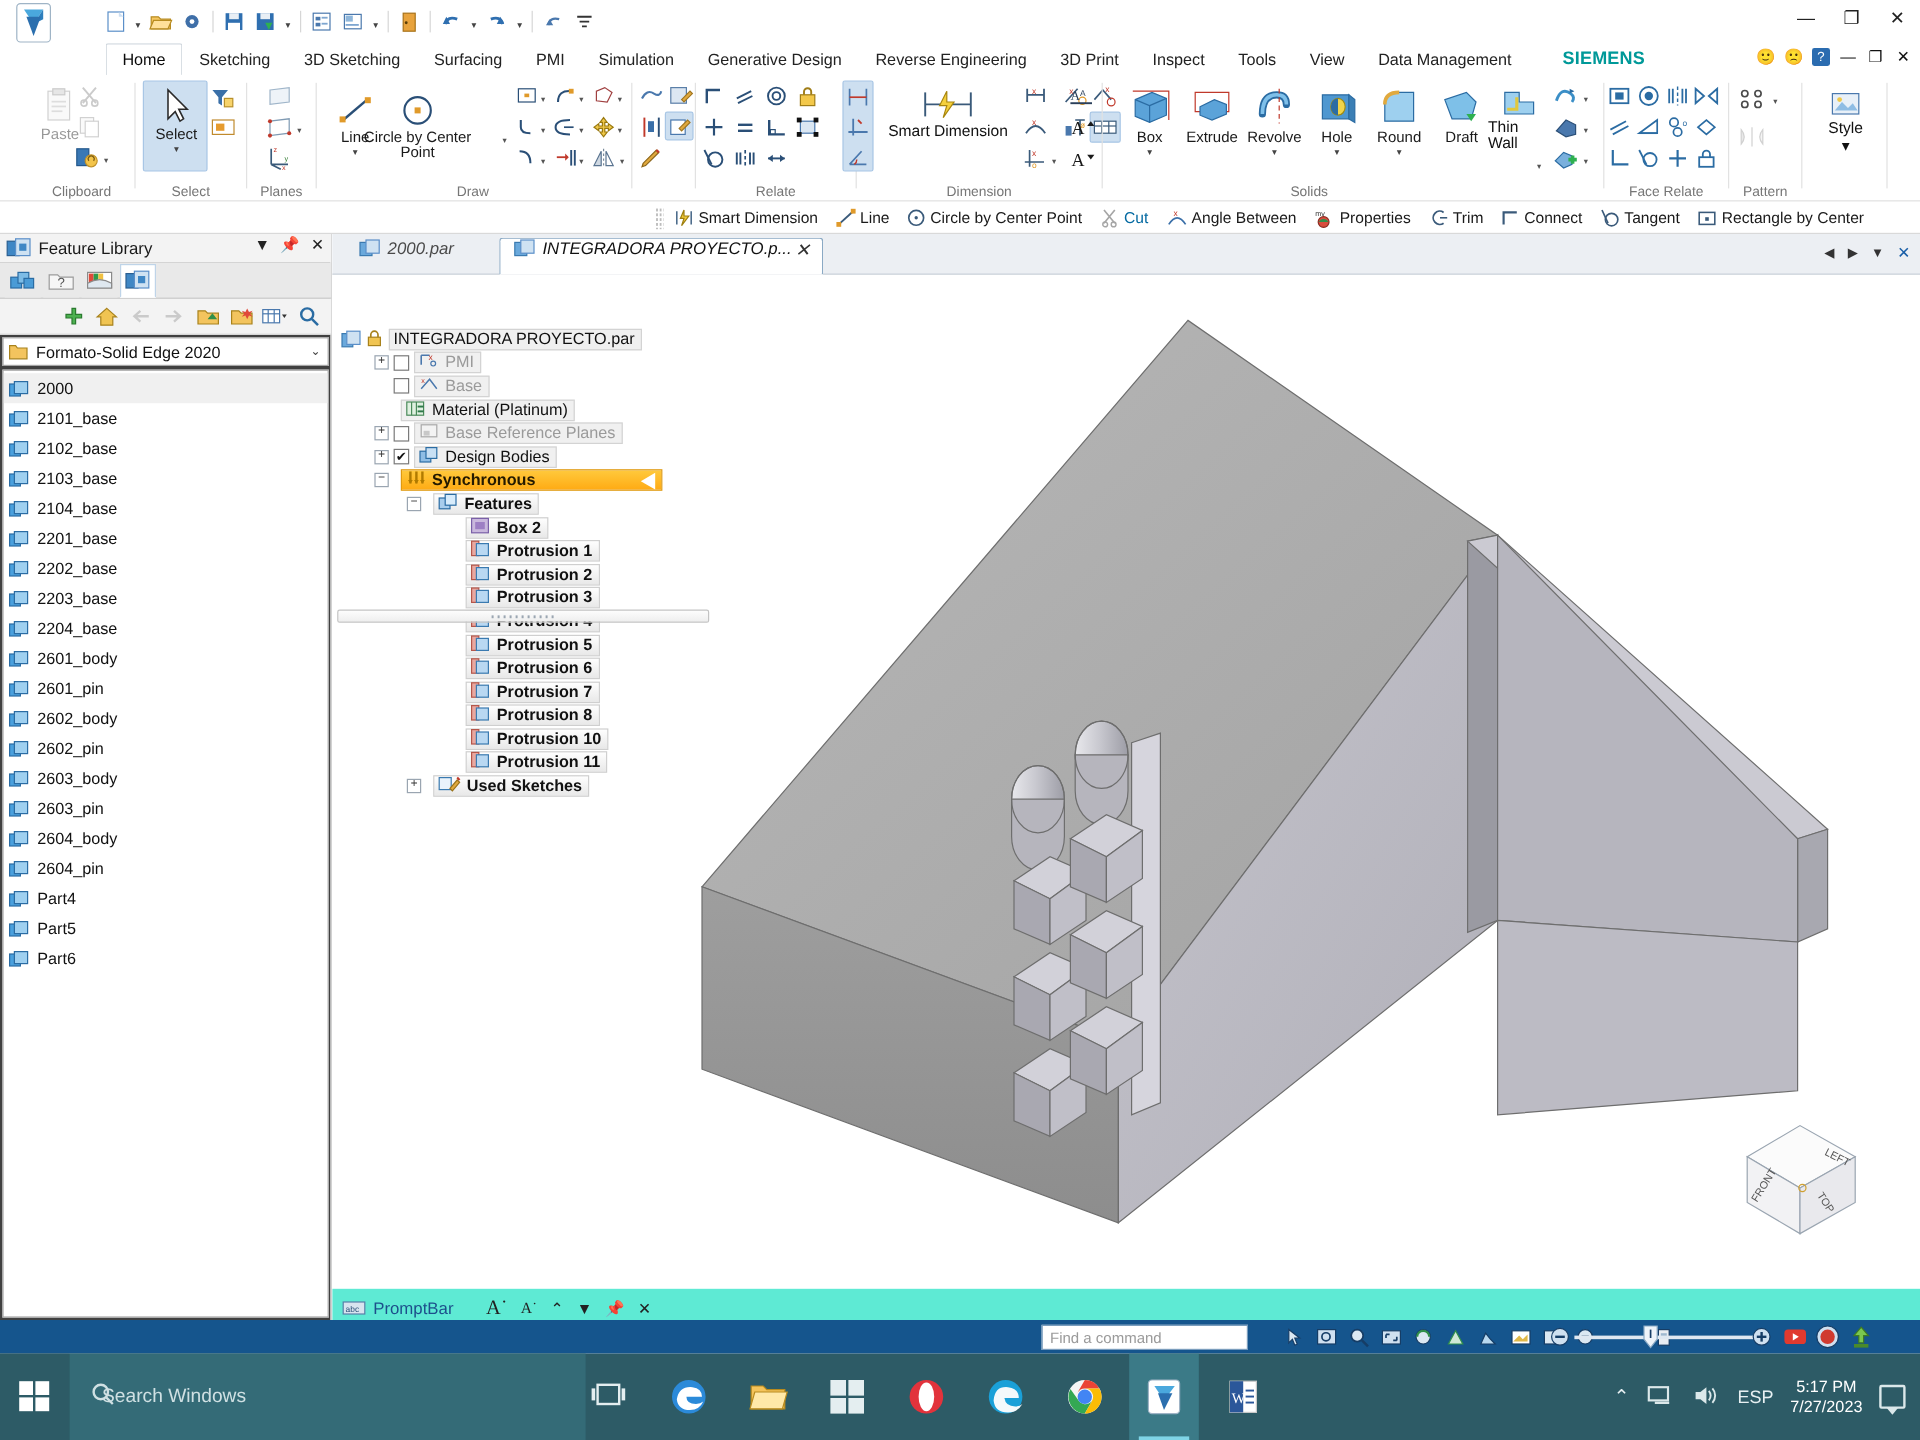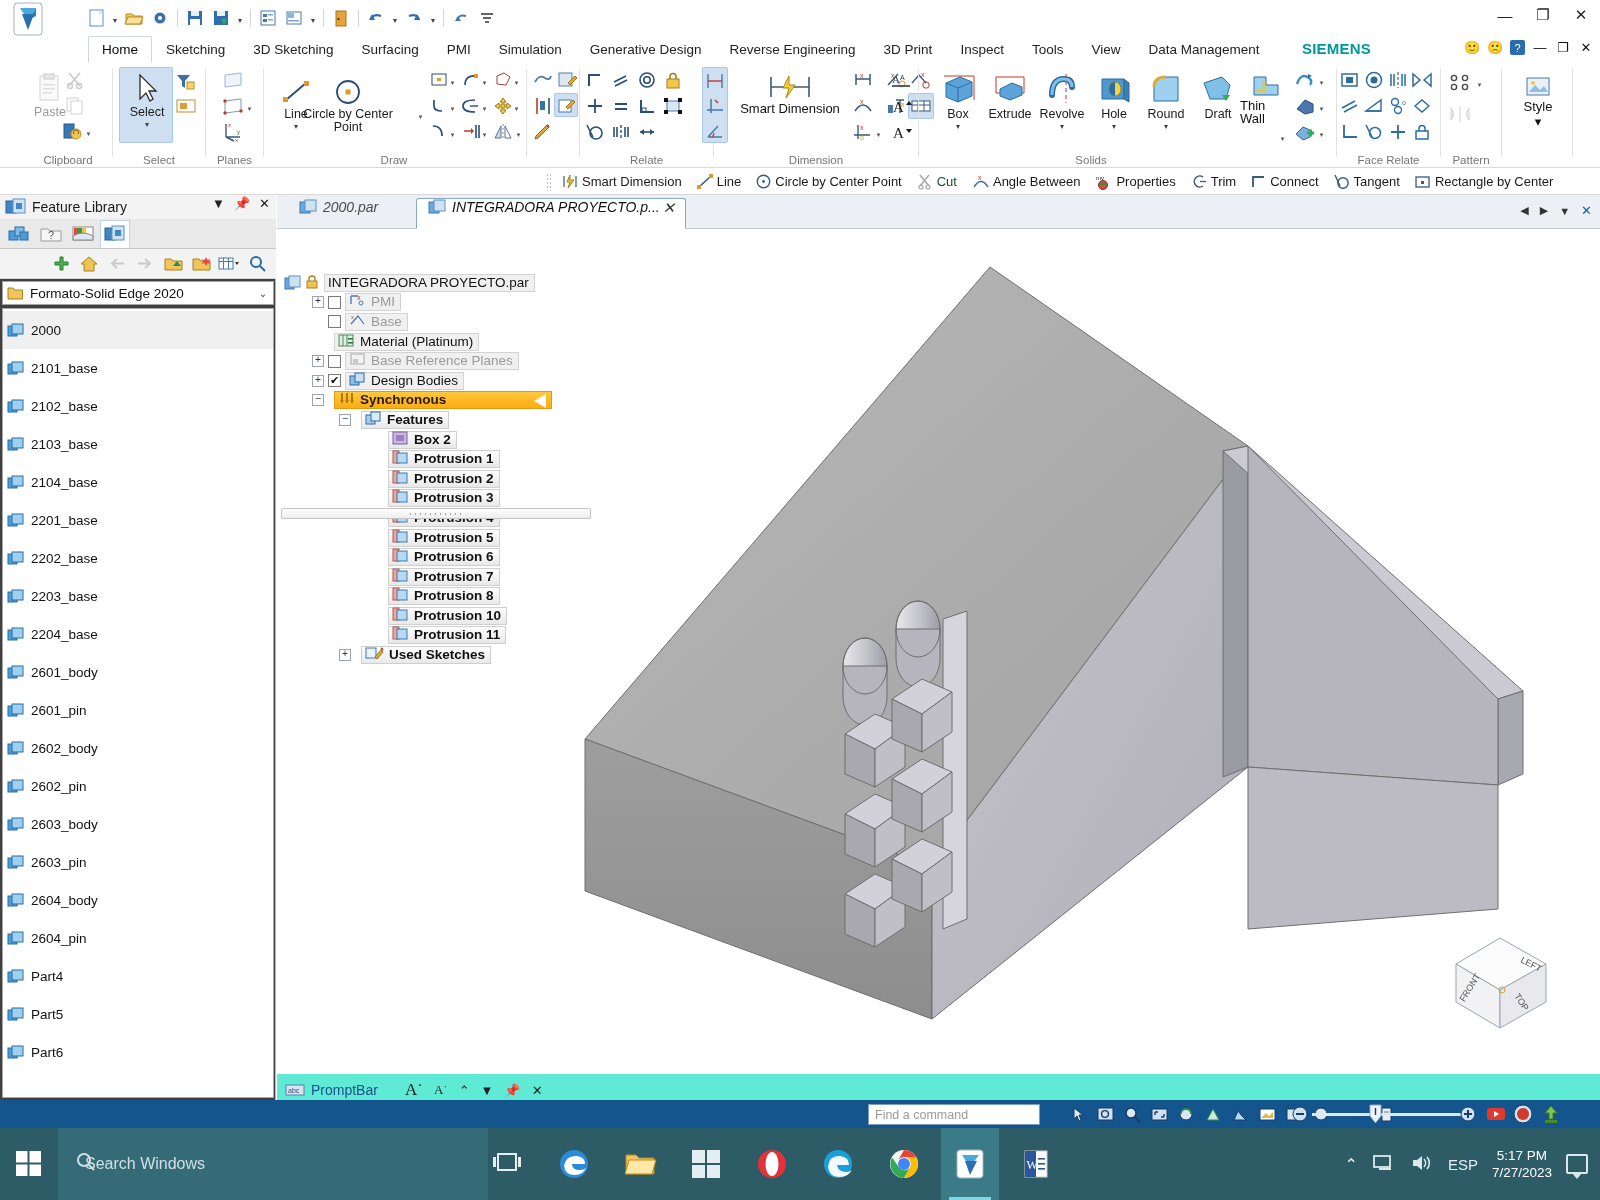--- a/index.html
+++ b/index.html
@@ -42,39 +42,39 @@
   .bigbtn .arw{ font-size:8px; color:#444; margin-top:1px;}
   .smicon{ width:22px; height:22px; display:flex; align-items:center; justify-content:center; cursor:default;}
   .tinyarw{ font-size:7px; color:#555; width:9px; display:flex; align-items:flex-end; justify-content:center; height:22px; padding-bottom:4px;}
   .sel-hi{ background:#cddff0; border:1px solid #a8c6e5; border-radius:2px;}
   .disabled{ opacity:0.45;}
 
   
   .cmdbar{ position:absolute; left:0; top:168px; width:1600px; height:27px; background:#fff; border-bottom:1px solid #d9d9d9;}
   .cmdinner{ position:absolute; left:546px; top:0; height:27px; display:flex; align-items:center; gap:3px;}
   .cmditem{ display:flex; align-items:center; gap:4px; padding:0 6px; height:23px; font-size:13px; color:#1a1a1a; cursor:default;}
-  .cmditem.dis{ color:#14532d;}
+  .cmditem.dis{ color:#0369a1;}
   .grip{ width:7px; height:18px; background:
      radial-gradient(circle, #bcbcbc 1px, transparent 1.1px) 0 0/3px 4px;}
 
   
   .fl{ position:absolute; left:0; top:195px; width:276px; height:905px; background:#404040; border-right:1px solid #b9b9b9; }
   .fl-title{ position:absolute; left:0; top:0; width:276px; height:24px; display:flex; align-items:center; padding-left:6px; gap:6px; background:#f3f3f3;}
   .fl-title .t{ font-size:14px; color:#1a1a1a;}
   .fl-title .btns{ position:absolute; right:6px; top:1px; display:flex; gap:9px; align-items:center; color:#222; font-size:13px;}
   .fl-tabs{ position:absolute; left:0; top:24px; width:276px; height:30px; background:#e9e9e9; border-bottom:1px solid #c8c8c8; display:flex; align-items:center; gap:2px; padding-left:4px;}
   .fl-tab{ width:30px; height:28px; display:flex; align-items:center; justify-content:center; background:#e9e9e9; border:1px solid transparent; cursor:default;}
   .fl-tab.active{ background:#fff; border:1px solid #bfd4e8; border-bottom-color:#fff;}
   .fl-tools{ position:absolute; left:0; top:54px; width:276px; height:30px; background:#f3f3f3; display:flex; align-items:center; justify-content:flex-end; gap:2px; padding-right:6px; border-bottom:1px solid #d9d9d9;}
   .fl-tools .tb{ width:26px; height:24px; display:flex; align-items:center; justify-content:center; cursor:default;}
   .fl-combo{ position:absolute; left:2px; top:86px; width:272px; height:24px; background:#fff; border:1px solid #a5a5a5; display:flex; align-items:center; gap:7px; padding-left:5px; font-size:13.5px;}
   .fl-combo .cv{ flex:1; }
   .fl-combo .ca{ width:20px; text-align:center; color:#444; font-size:10px;}
   .fl-list{ position:absolute; left:2px; top:113px; width:272px; height:790px; background:#fff; border:1px solid #a5a5a5; overflow:hidden; padding-top:2px;}
-  .fl-row{ height:38px; display:flex; align-items:center; gap:7px; padding-left:5px; font-size:13.5px; color:#111; cursor:default;text-align:center;}
+  .fl-row{ height:25px; display:flex; align-items:center; gap:7px; padding-left:5px; font-size:13.5px; color:#111; cursor:default;text-align:center;}
   .fl-row.sel{ background:#f0f0f0;}
 
   
   .tabstrip{ position:absolute; left:277px; top:195px; width:1323px; height:34px; background:#eceff3; border-bottom:1px solid #c3cbd4;}
   .dtab{ position:absolute; top:3px; height:31px; display:flex; gap:6px; padding:0 12px; font-size:14px; cursor:default; border:1px solid transparent; border-radius:3px 3px 0 0;font-style:italic;}
   .dtab.inactive{ left:10px; color:#4a4a4a;}
   .dtab.active{ left:139px; background:#fff; border:1px solid #8aa9c4; border-bottom:1px solid #fff; color:#111; width:270px;}
   .dtab .x{ position:absolute; right:10px; font-size:15px; color:#333;}
   .navarrows{ position:absolute; right:8px; top:8px; display:flex; gap:11px; align-items:center; font-size:11px; color:#333;}
 

